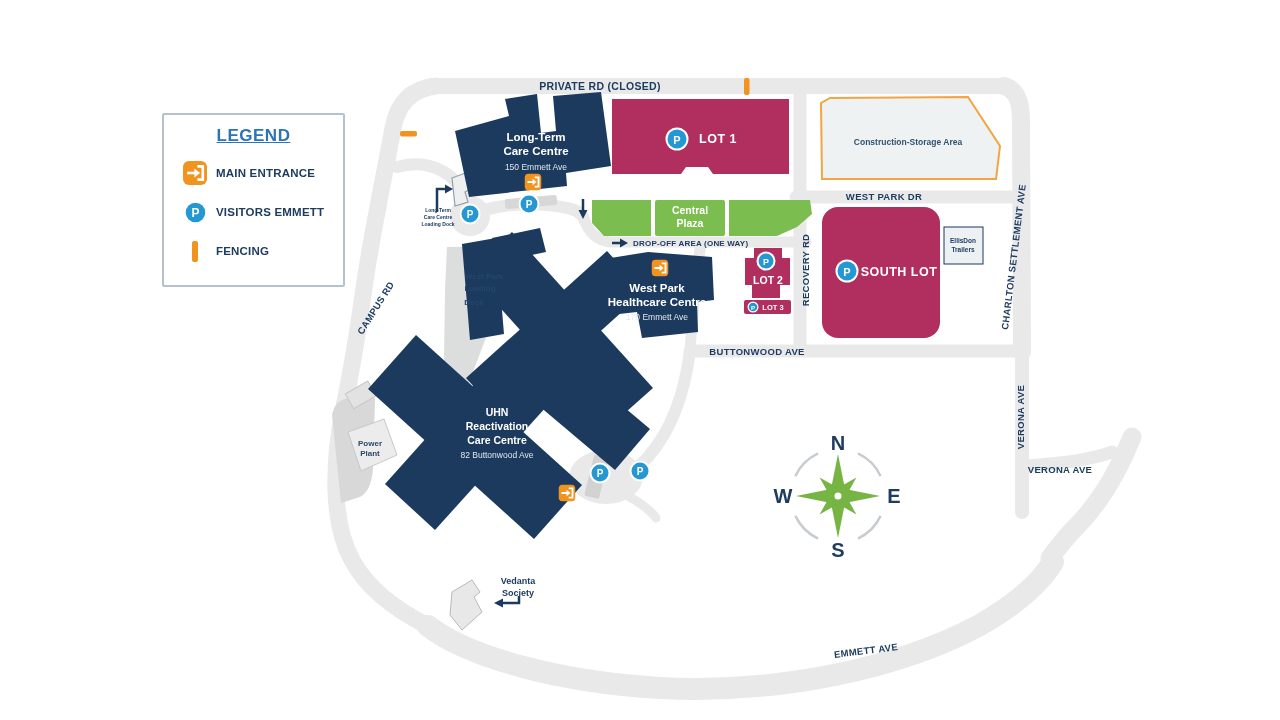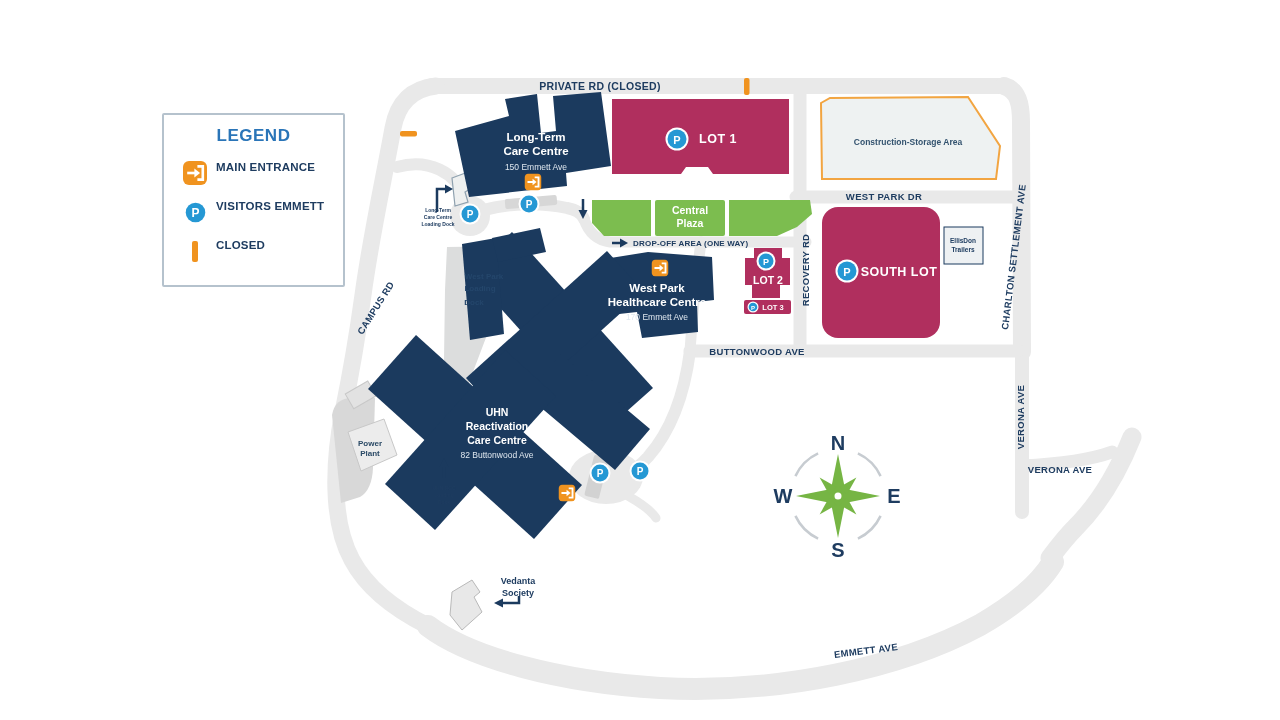--- a/index.html
+++ b/index.html
@@ -22,22 +22,22 @@
   .t-ellis{fill:#1e3c60;font-weight:bold;font-size:6.5px;text-anchor:middle;}
   .t-constr{fill:#33536f;font-weight:bold;font-size:8.5px;text-anchor:middle;}
   .t-comp{fill:#1e3c60;font-weight:bold;font-size:20px;text-anchor:middle;}
   .t-drop{fill:#1e3c60;font-weight:bold;font-size:8px;letter-spacing:.2px;}
   .t-pw{fill:#ffffff;font-weight:bold;text-anchor:middle;}
   .road{stroke:#e9e9e9;fill:none;stroke-linecap:round;stroke-linejoin:round;}
   
   .legend{position:absolute;left:162px;top:113px;width:183px;height:174px;background:#ffffff;
           border:2px solid #b5c2cd;border-radius:2px;box-sizing:border-box;}
   .legend-title{color:#2a75b8;font-weight:bold;font-size:17px;text-align:center;margin-top:11px;
-                letter-spacing:.5px;}
-  .legend-row{display:flex;margin:15px 0 0 19px;height:24px;}
+                letter-spacing:.5px;text-decoration:underline;}
+  .legend-row{display:flex;align-items:center;margin:15px 0 0 19px;height:24px;}
   .legend-row .lg-ic{width:24px;height:24px;flex:0 0 24px;display:flex;align-items:center;justify-content:center;}
   .legend-row .lg-tx{color:#1e3c60;font-weight:bold;font-size:11.5px;margin-left:9px;letter-spacing:.2px;}
   .fence-bar{width:6px;height:21px;background:#f0931f;border-radius:2px;}
 </style>
 </head>
 <body>
 
 <div class="stage">
 <svg viewBox="0 0 1280 720" width="1280" height="720">
   <defs>
@@ -288,16 +288,16 @@
         <circle cx="12" cy="12" r="10.2" fill="#2598d4"></circle>
         <text x="12" y="16.5" text-anchor="middle" fill="#ffffff" font-size="12.5" font-weight="bold" font-family="Liberation Sans, sans-serif">P</text>
       </svg>
     </span>
     <span class="lg-tx">VISITORS EMMETT</span>
   </div>
   <div class="legend-row">
     <span class="lg-ic">
           <span class="fence-bar"></span>
         </span>
-    <span class="lg-tx">CLOSED</span>
+    <span class="lg-tx">FENCING</span>
   </div>
 </div>
 </div>
 
 </body></html>

